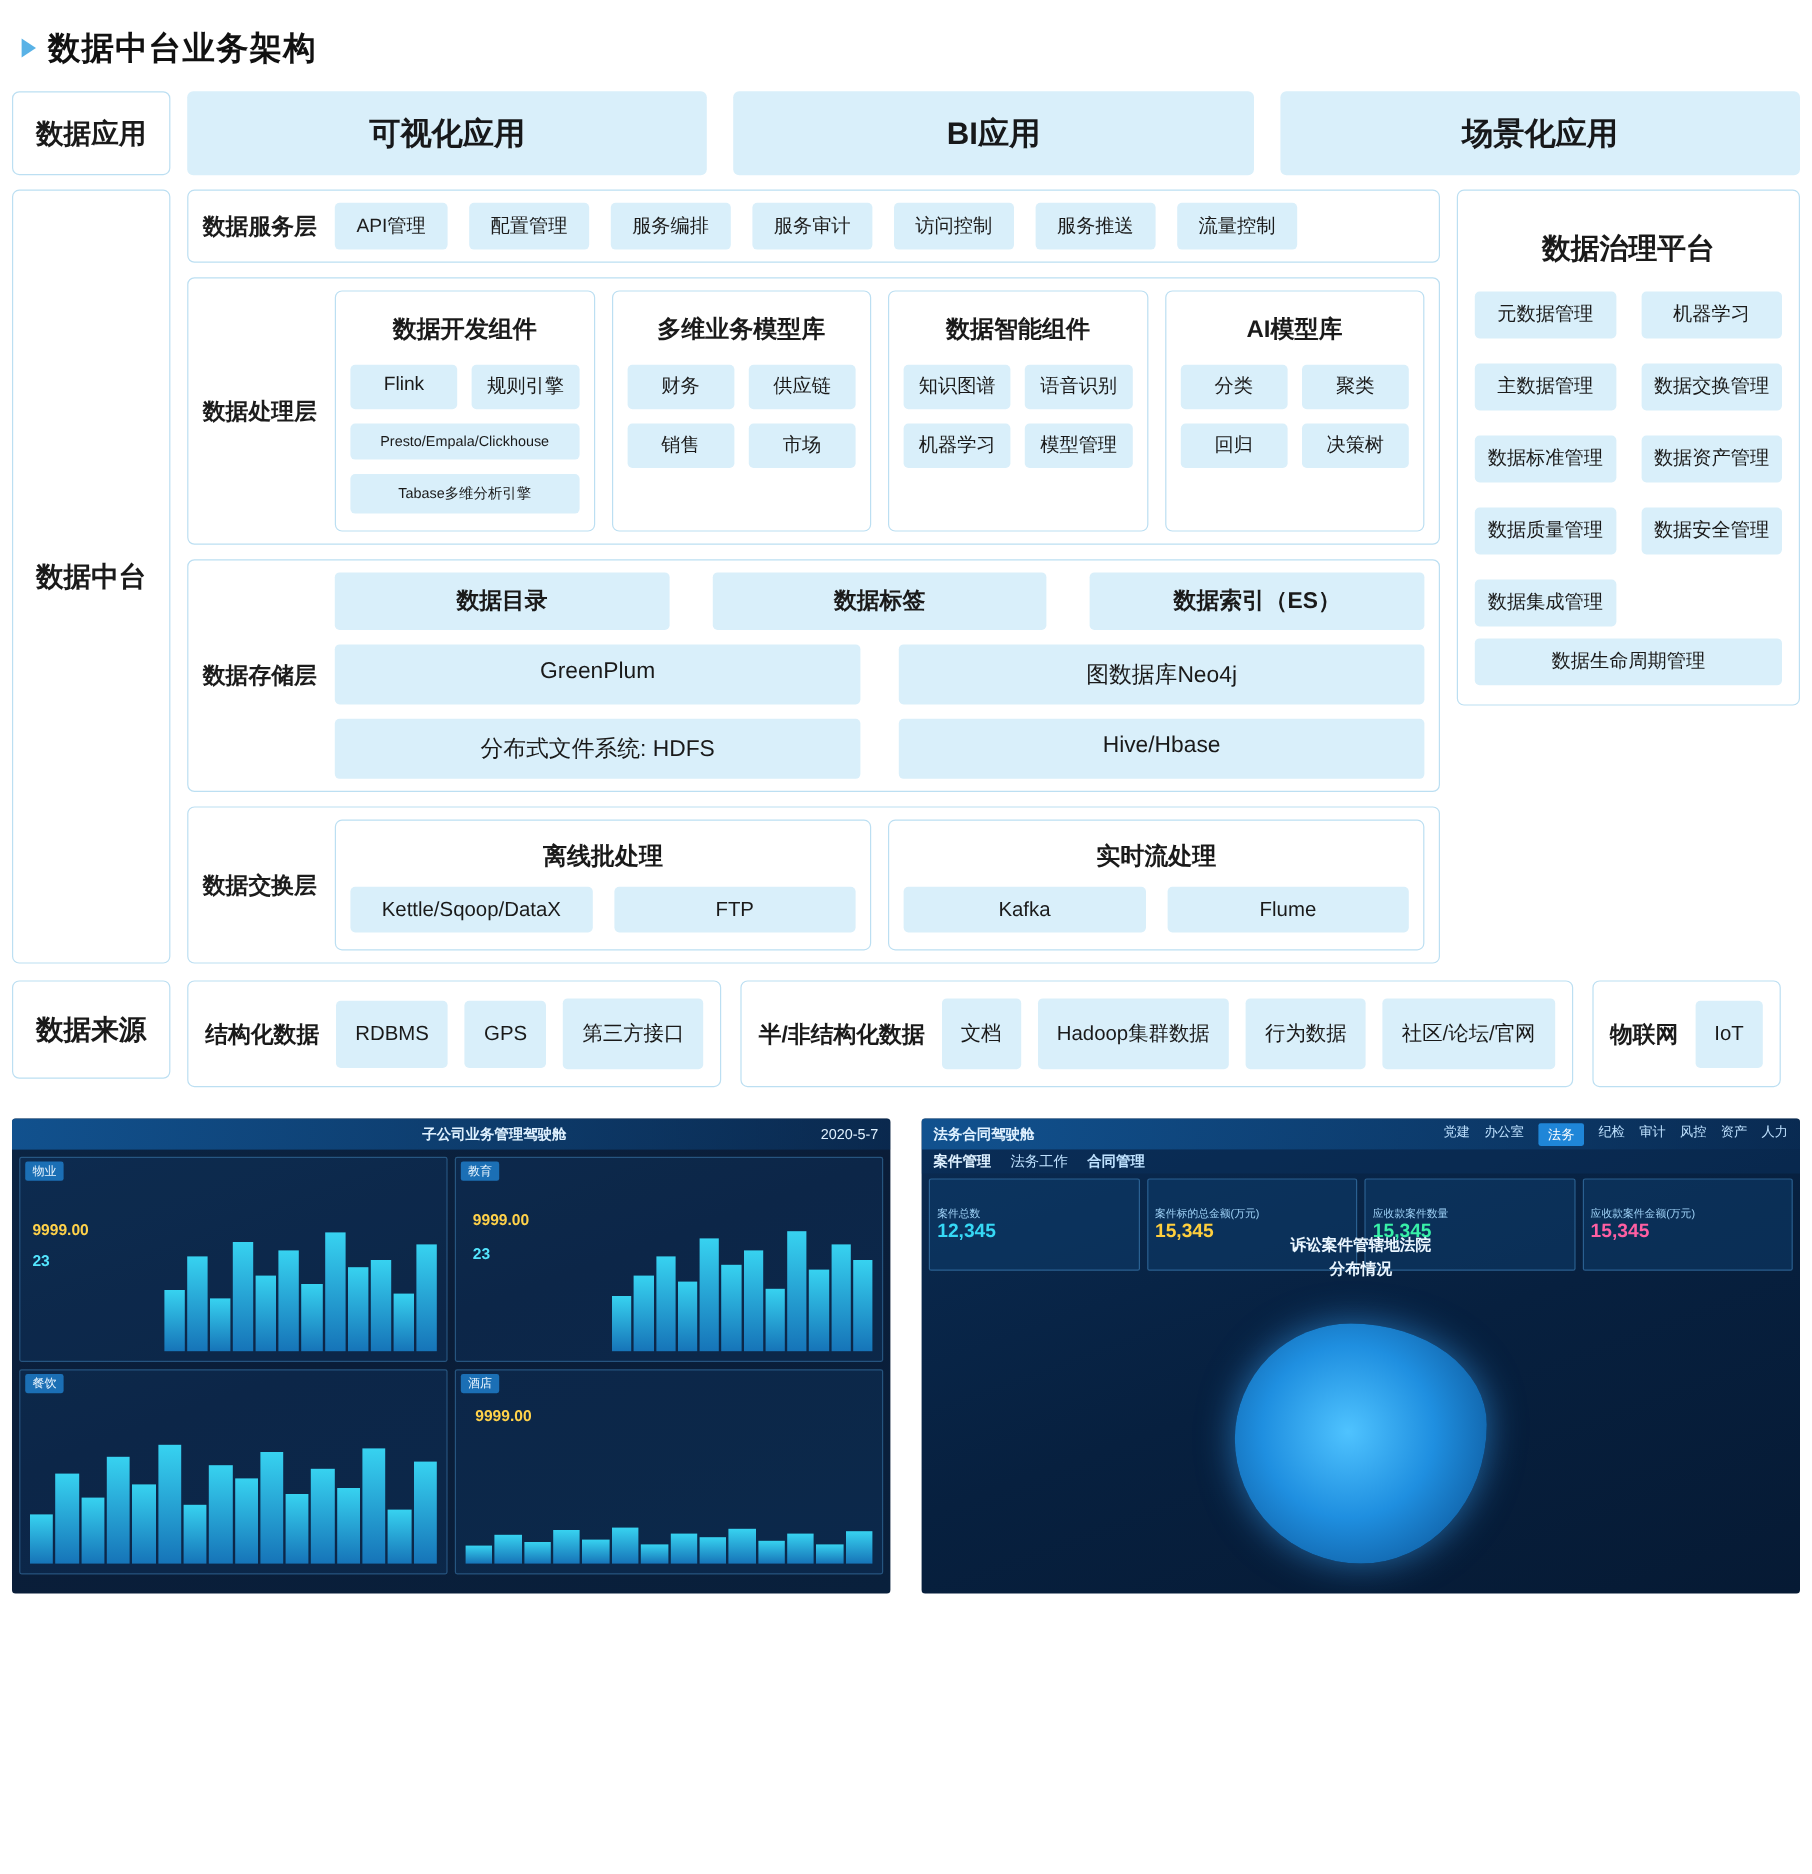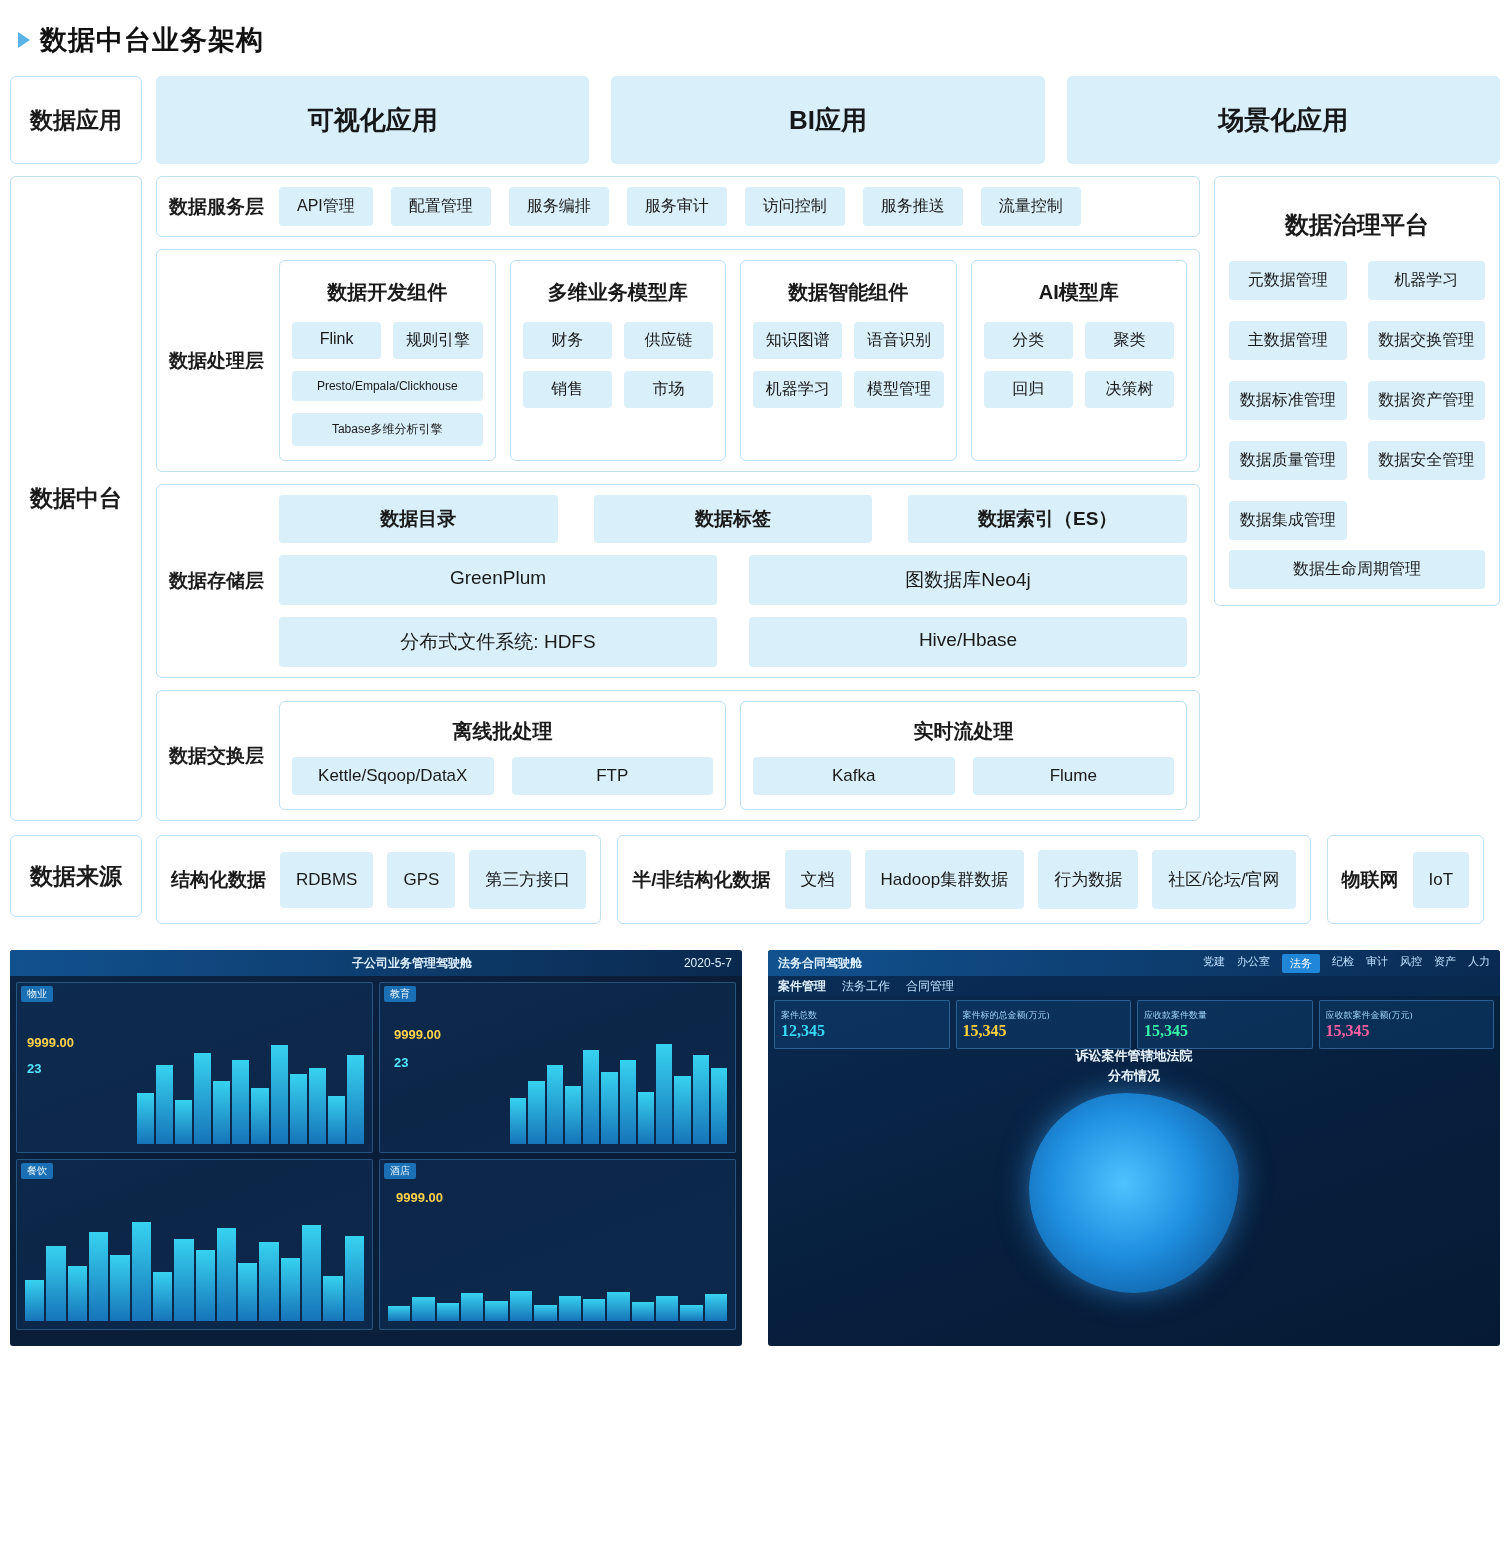--- a/index.html
+++ b/index.html
@@ -9,21 +9,21 @@
   
   .title-row{display:flex;align-items:center;gap:10px;padding:22px 0 0 18px;}
   .tri{width:0;height:0;border-left:12px solid #59b2e6;border-top:8px solid transparent;border-bottom:8px solid transparent;}
   .title-text{font-size:27px;font-weight:bold;letter-spacing:1px;color:#111;}
 
   
   .app-row{display:flex;gap:14px;margin:18px 10px 0 10px;}
   .side-label{width:130px;border:1px solid #bcdff2;border-radius:6px;background:#fff;
       display:flex;align-items:center;justify-content:center;font-size:23px;font-weight:bold;}
   .app-cells{flex:1;display:flex;gap:22px;}
-  .app-cell{flex:1;height:88px;background:#d9effa;border-radius:5px;display:flex;align-items:center;justify-content:center;
+  .app-cell{flex:1;height:70px;background:#d9effa;border-radius:5px;display:flex;align-items:center;justify-content:center;
       font-size:26px;font-weight:bold;color:#17181a;}
 
   
   .mid-row{display:flex;gap:14px;margin:12px 10px 0 10px;}
   .mid-label{width:130px;}
   .mid-main{flex:1;display:flex;gap:14px;}
   .mid-left{flex:1;display:flex;flex-direction:column;gap:12px;}
   .mid-right{width:286px;display:flex;flex-direction:column;gap:12px;}
 
   .layer{border:1px solid #bcdff2;border-radius:6px;background:#fff;display:flex;padding:10px 12px;}
@@ -86,21 +86,21 @@
   .colA{display:flex;flex-direction:column;gap:6px;flex:1;}
   .mini{border:1px solid rgba(90,170,230,.35);border-radius:2px;background:rgba(16,58,102,.35);flex:1;position:relative;overflow:hidden;}
   .mini-tag{position:absolute;top:3px;left:4px;background:#1b6fb5;color:#eaf6ff;font-size:10px;padding:1px 6px;border-radius:2px;}
   .bars{position:absolute;left:8px;right:8px;bottom:8px;top:24px;display:flex;align-items:flex-end;gap:2px;}
   .bars i{flex:1;background:linear-gradient(180deg,#37d2f0,#1674b8);display:block;}
   .num{position:absolute;color:#ffd24a;font-size:13px;font-weight:bold;}
   .mapwrap{flex:1;display:flex;align-items:center;justify-content:center;}
   .mapblob{width:210px;height:200px;background:radial-gradient(circle at 45% 45%,#4fc3ff 0%,#1f8fe0 45%,#1267ae 75%,#0d4a84 100%);
       border-radius:46% 54% 50% 50%/48% 42% 58% 52%;box-shadow:0 0 30px rgba(60,170,255,.55);}
   .kpis{display:flex;gap:6px;padding:4px 6px;}
-  .kpi{flex:1;border:1px solid rgba(90,170,230,.4);border-radius:2px;background:rgba(14,62,110,.5);padding:8px 6px;font-family:Liberation Serif, serif;}
+  .kpi{flex:1;border:1px solid rgba(90,170,230,.4);border-radius:2px;background:rgba(14,62,110,.5);padding:22px 6px;}
   .kpi .lbl{color:#9fd2f7;font-size:9px;}
   .kpi .val{font-size:16px;font-weight:bold;}
 </style>
 </head>
 <body>
 
 <div class="page">
 
   <div class="title-row">
     <div class="tri"></div>
@@ -379,21 +379,21 @@
           <span>纪检</span>
           <span>审计</span>
           <span>风控</span>
           <span>资产</span>
           <span>人力</span>
         </div>
       </div>
       <div class="shot-head" style="background:rgba(10,48,92,.5);height:20px;justify-content:flex-start;gap:16px;">
         <span class="act">案件管理</span>
         <span style="font-weight:normal;color:#bfe2ff;">法务工作</span>
-        <span style="font-weight:normal;color:#bfe2ff;">合同管理</span>
+        <span style="font-weight:bold;color:#bfe2ff;">合同管理</span>
       </div>
       <div class="kpis">
         <div class="kpi">
           <div class="lbl">案件总数</div>
           <div class="val" style="color:#36d8f5;">12,345</div>
         </div>
         <div class="kpi">
           <div class="lbl">案件标的总金额(万元)</div>
           <div class="val" style="color:#ffcf3d;">15,345</div>
         </div>

